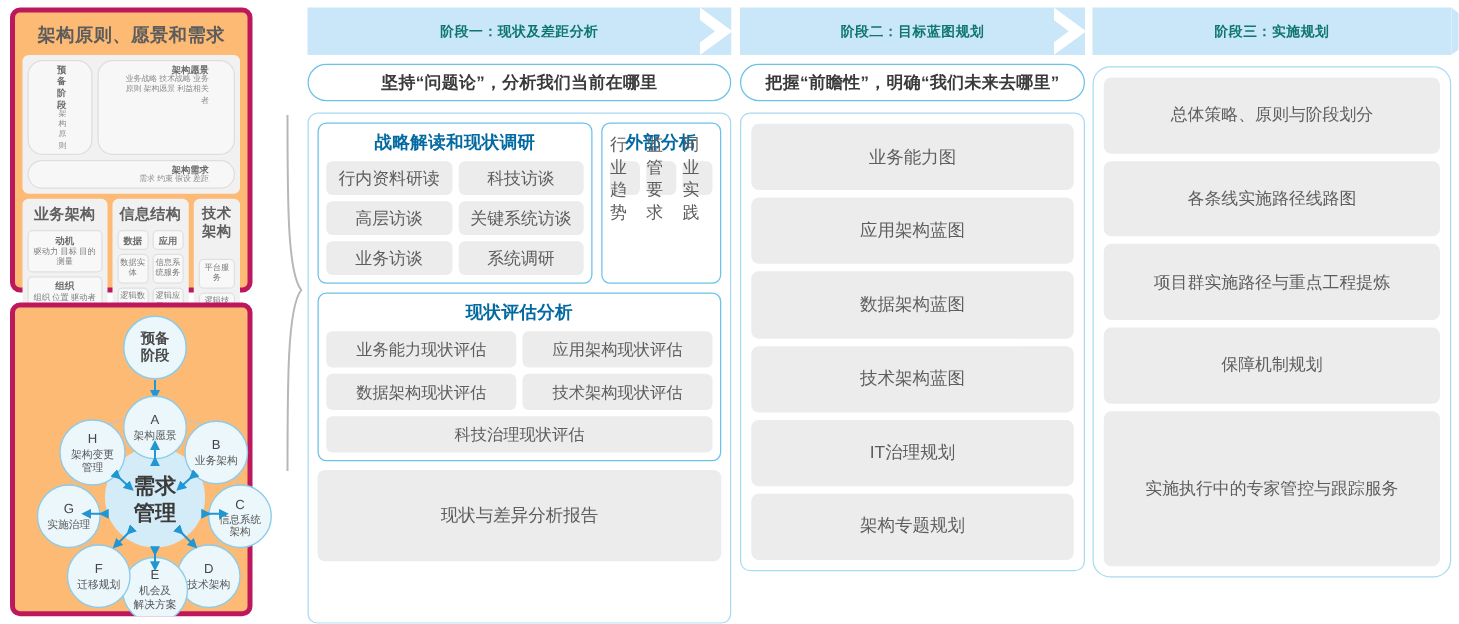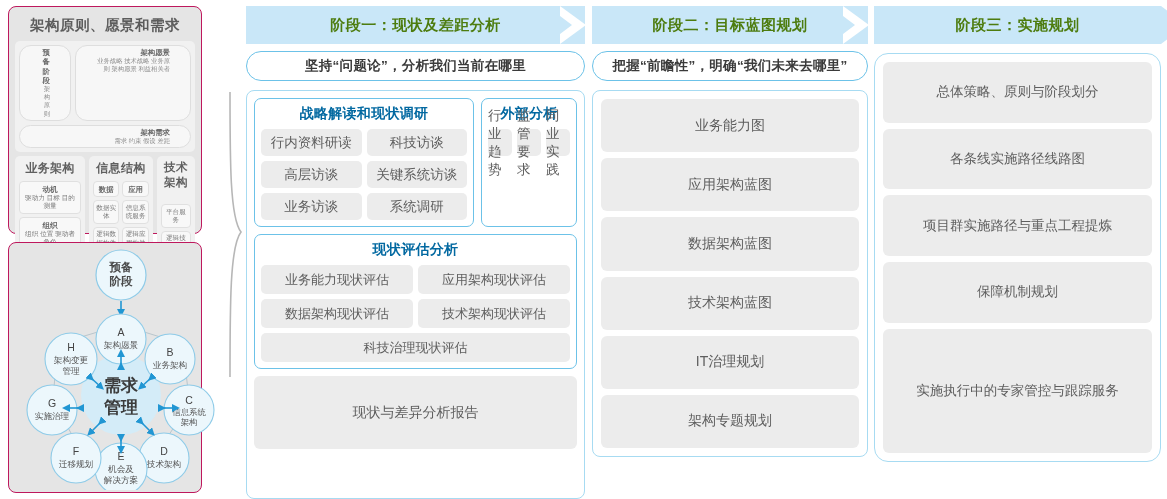--- a/index.html
+++ b/index.html
@@ -14,23 +14,23 @@
     background: #ffffff;
     overflow: hidden;
   }
 
   
   .left-panel {
     position: absolute; left: 8px; top: 6px;
     width: 222px; height: 487px;
   }
   .lp-card {
-    border: 1px solid #be185d;
+    border: 4px solid #be185d;
     border-radius: 8px;
-    background: #e5e5e5;
+    background: #fdba74;
     position: absolute;
     left: 0; width: 194px;
   }
   .lp-top { top: 0; height: 228px; padding: 6px; }
   .lp-bottom { top: 236px; height: 251px; padding: 4px; }
 
   .togaf-title {
     text-align: center;
     font-size: 14.5px;
     font-weight: bold;
@@ -101,21 +101,21 @@
   .phase { position: absolute; top: 6px; }
   .ph1 { left: 246px; width: 339px; }
   .ph2 { left: 592px; width: 276px; }
   .ph3 { left: 874px; width: 287px; }
 
   .band {
     position: relative; height: 38px; background: #c9e7f8;
     display: flex; align-items: center; justify-content: center;
   }
   .band .btxt {
-    font-size: 15px; font-weight: bold; color: #4d7c0f;
+    font-size: 11px; font-weight: bold; color: #0f766e;
     letter-spacing: .5px; position: relative; z-index: 2;
   }
   .band .notch {
     position: absolute; right: -1px; top: 0; width: 26px; height: 38px;
     z-index: 3;
   }
   .band .endcap {
     position: absolute; right: -26px; top: 0; width: 26px; height: 38px;
     z-index: 1;
   }

